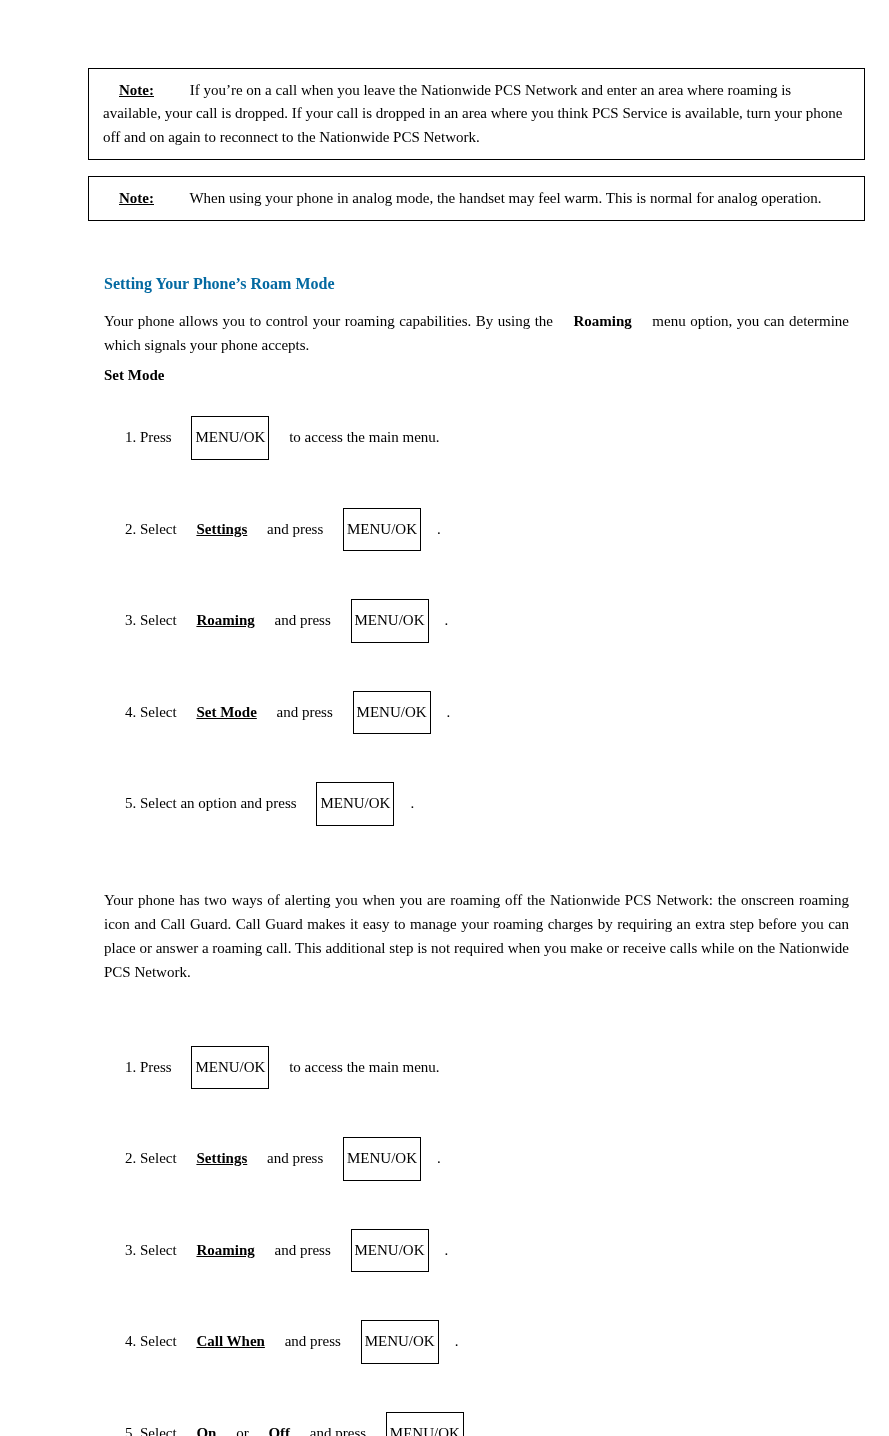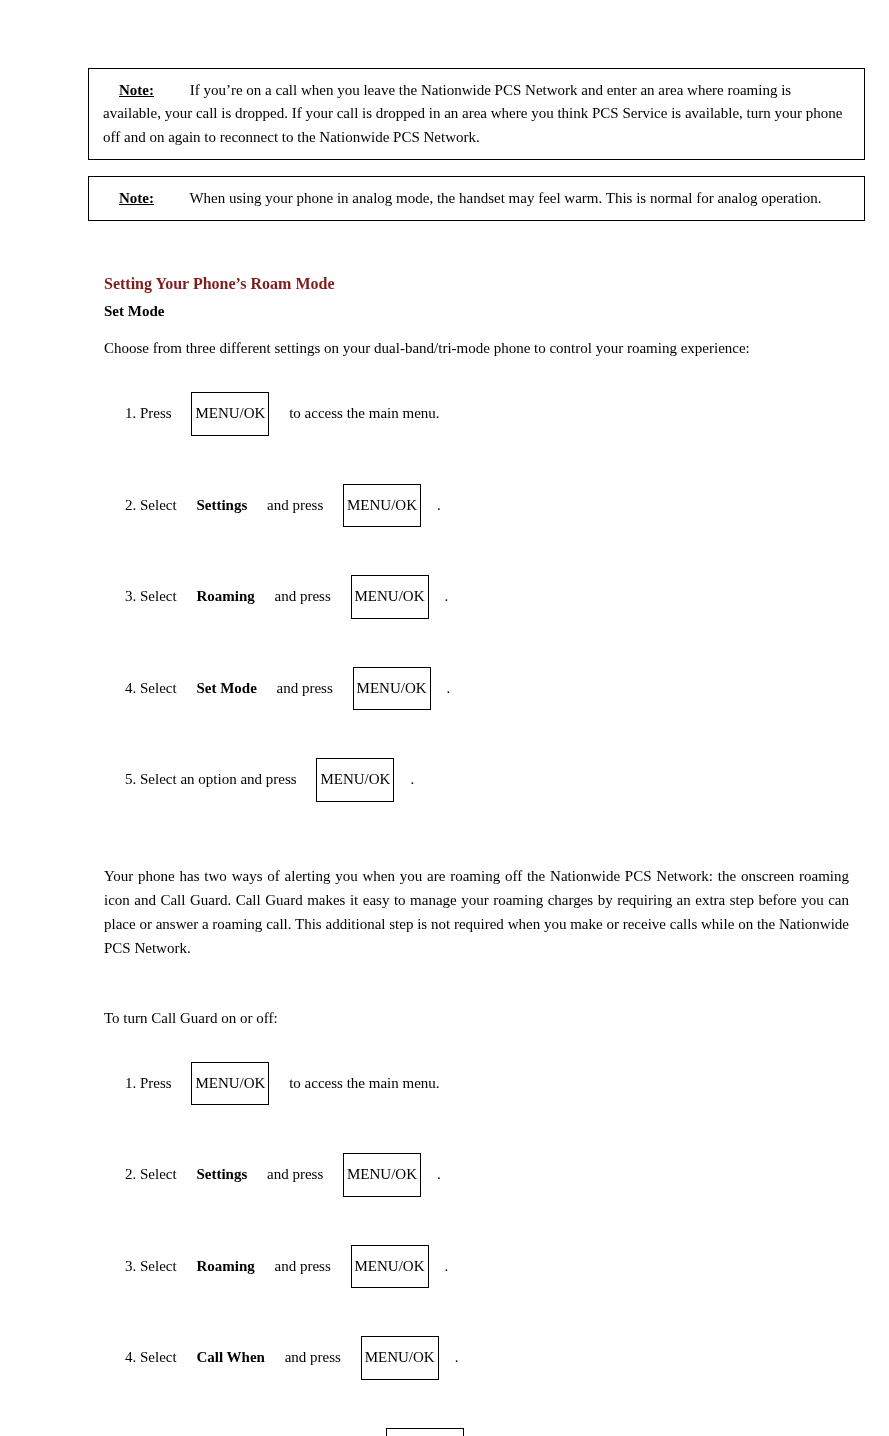--- a/index.html
+++ b/index.html
@@ -24,21 +24,21 @@
       margin-bottom: 16px;
       line-height: 1.55;
     }
 
     .note-label {
       font-weight: bold;
       text-decoration: underline;
     }
 
     .section-title {
-      color: #7f1d1d;
+      color: #0369a1;
       font-weight: bold;
       font-size: 16px;
       margin-bottom: 6px;
       margin-top: 24px;
     }
 
     .body-text {
       line-height: 1.6;
       margin-bottom: 8px;
       text-align: justify;
@@ -49,20 +49,21 @@
       margin-top: 10px;
       margin-bottom: 4px;
     }
 
     .bold-inline {
       font-weight: bold;
     }
 
     .bold-underline-inline {
       font-weight: bold;
+      text-decoration: underline;
     }
 
     .kbd-box {
       display: inline-block;
       border: 1.5px solid #000000;
       padding: 8px 3px;
       font-family: "Times New Roman", Times, serif;
       font-size: 15px;
     }
 
@@ -99,24 +100,26 @@
 
 <div class="note-box">
   <span class="note-label">Note:</span><span> When using your phone in analog mode, the handset may feel warm. This is normal for analog operation.</span>
 </div>
 
 <div class="spacer"></div>
 
 <div class="section-block">
   <div class="section-title">Setting Your Phone’s Roam Mode</div>
 
+  <p class="body-text">
+    Your phone allows you to control your roaming capabilities. By using the <span class="bold-inline">Roaming</span> menu option, you can determine which signals your phone accepts.
+  </p>
 
   <p class="sub-heading">Set Mode</p>
 
-  <p class="body-text">Choose from three different settings on your dual-band/tri-mode phone to control your roaming experience:</p>
 
   <ol>
     <li>
       Press <span class="kbd-box">MENU/OK</span> to access the main menu.
     </li>
     <li>
       Select <span class="bold-underline-inline">Settings</span> and press <span class="kbd-box">MENU/OK</span>.
     </li>
     <li>
       Select <span class="bold-underline-inline">Roaming</span> and press <span class="kbd-box">MENU/OK</span>.
@@ -133,21 +136,20 @@
 <div class="spacer"></div>
 
 <div class="section-block">
 
   <p class="body-text">
     Your phone has two ways of alerting you when you are roaming off the Nationwide PCS Network: the onscreen roaming icon and Call Guard. Call Guard makes it easy to manage your roaming charges by requiring an extra step before you can place or answer a roaming call. This additional step is not required when you make or receive calls while on the Nationwide PCS Network.
   </p>
 
   <div class="spacer"></div>
 
-  <p class="body-text">To turn Call Guard on or off:</p>
 
   <ol>
     <li>
       Press <span class="kbd-box">MENU/OK</span> to access the main menu.
     </li>
     <li>
       Select <span class="bold-underline-inline">Settings</span> and press <span class="kbd-box">MENU/OK</span>.
     </li>
     <li>
       Select <span class="bold-underline-inline">Roaming</span> and press <span class="kbd-box">MENU/OK</span>.

